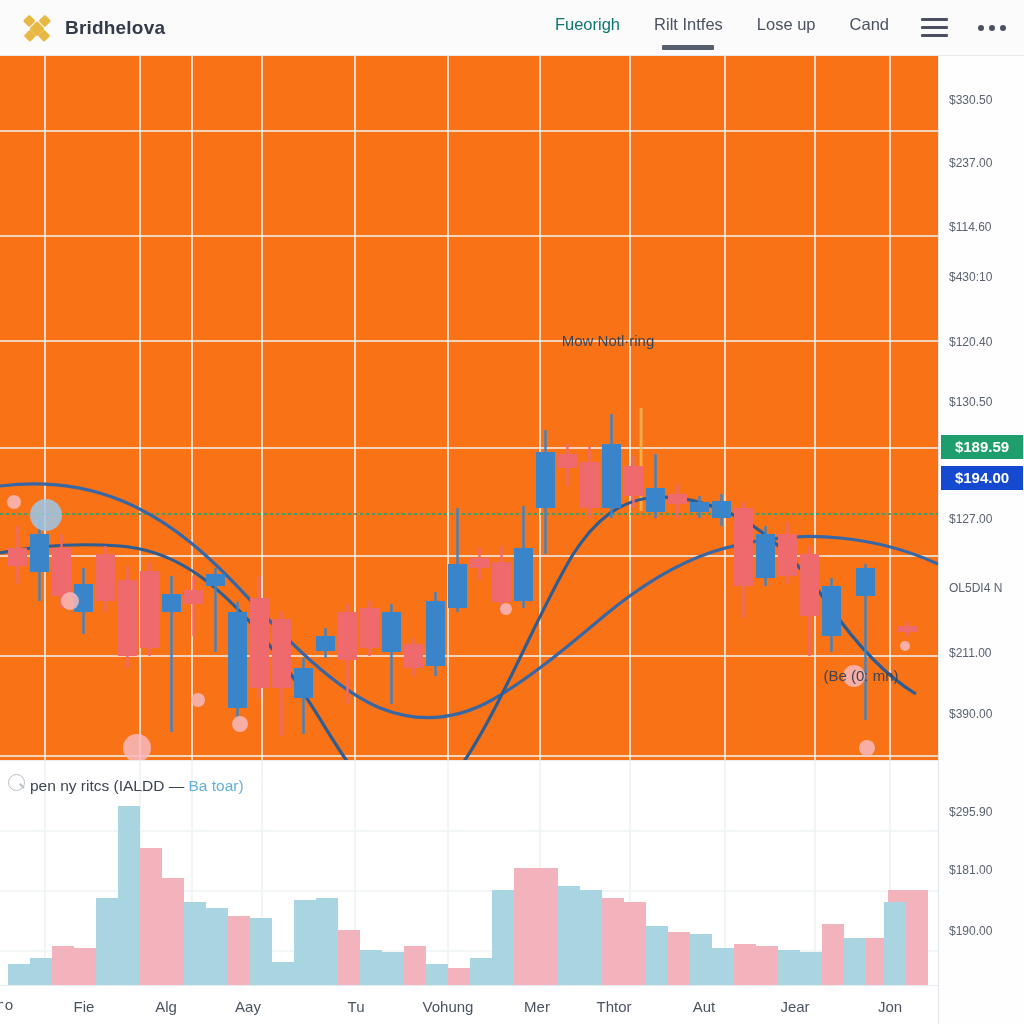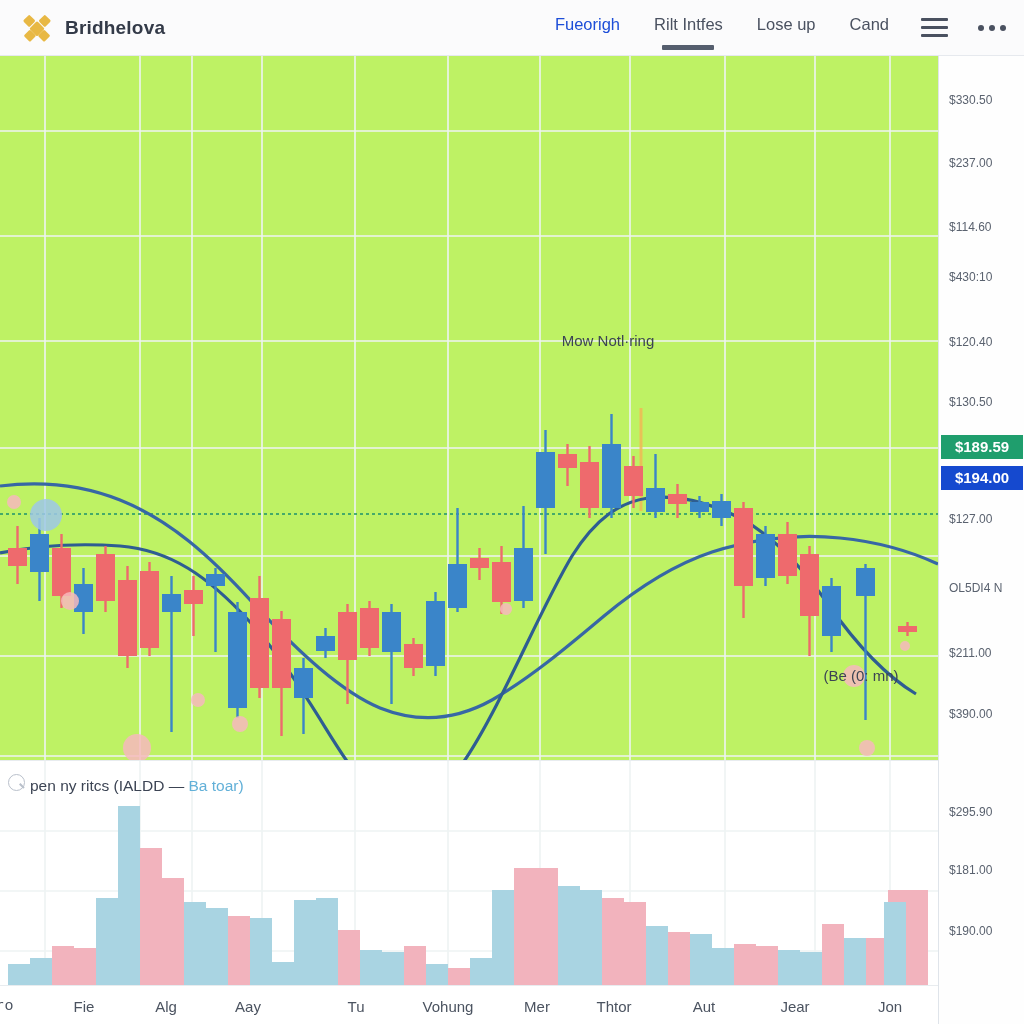--- a/index.html
+++ b/index.html
@@ -32,36 +32,36 @@
   .lg-l{width:9px;height:9px;left:0px;top:10.5px;}
   .lg-r{width:9px;height:9px;left:21px;top:10.5px;}
   .brand-name{
     font-size:19px;font-weight:700;color:#333a48;letter-spacing:.2px;
   }
   .nav{margin-left:auto;display:flex;align-items:center;gap:30px;}
   .nav-item{
     font-size:16.5px;color:#4a5160;position:relative;padding:6px 2px 12px 2px;
     white-space:nowrap;cursor:pointer;
   }
-  .nav-item.accent{color:#1d4ed8;}
+  .nav-item.accent{color:#0f766e;}
   .nav-item.active::after{
     content:"";position:absolute;left:50%;transform:translateX(-50%);
     bottom:-4px;width:52px;height:5px;background:#555e6e;border-radius:1px;
   }
   .icon-btn{cursor:pointer;display:flex;flex-direction:column;justify-content:center;}
   .ham{width:27px;height:19px;display:flex;flex-direction:column;justify-content:space-between;}
   .ham span{display:block;height:3.4px;background:#4a5160;border-radius:1px;}
   .dots{display:flex;gap:5px;align-items:center;}
   .dots span{width:6px;height:6px;border-radius:50%;background:#4a5160;display:block;}
 
   
   .chart-wrap{position:absolute;left:0;top:56px;width:1024px;height:968px;}
   .plot{
     position:absolute;left:0;top:0;width:938px;height:704px;
-    background:#bef264;overflow:hidden;
+    background:#f97316;overflow:hidden;
   }
   .vol-panel{
     position:absolute;left:0;top:704px;width:938px;height:285px;
     border-top:1px solid #e8ecef;background:#fff;overflow:hidden;
   }
   .yaxis{
     position:absolute;left:938px;top:0;width:86px;height:989px;
     border-left:1px solid #dfe4ea;background:#fefefe;
   }
   .xaxis{

